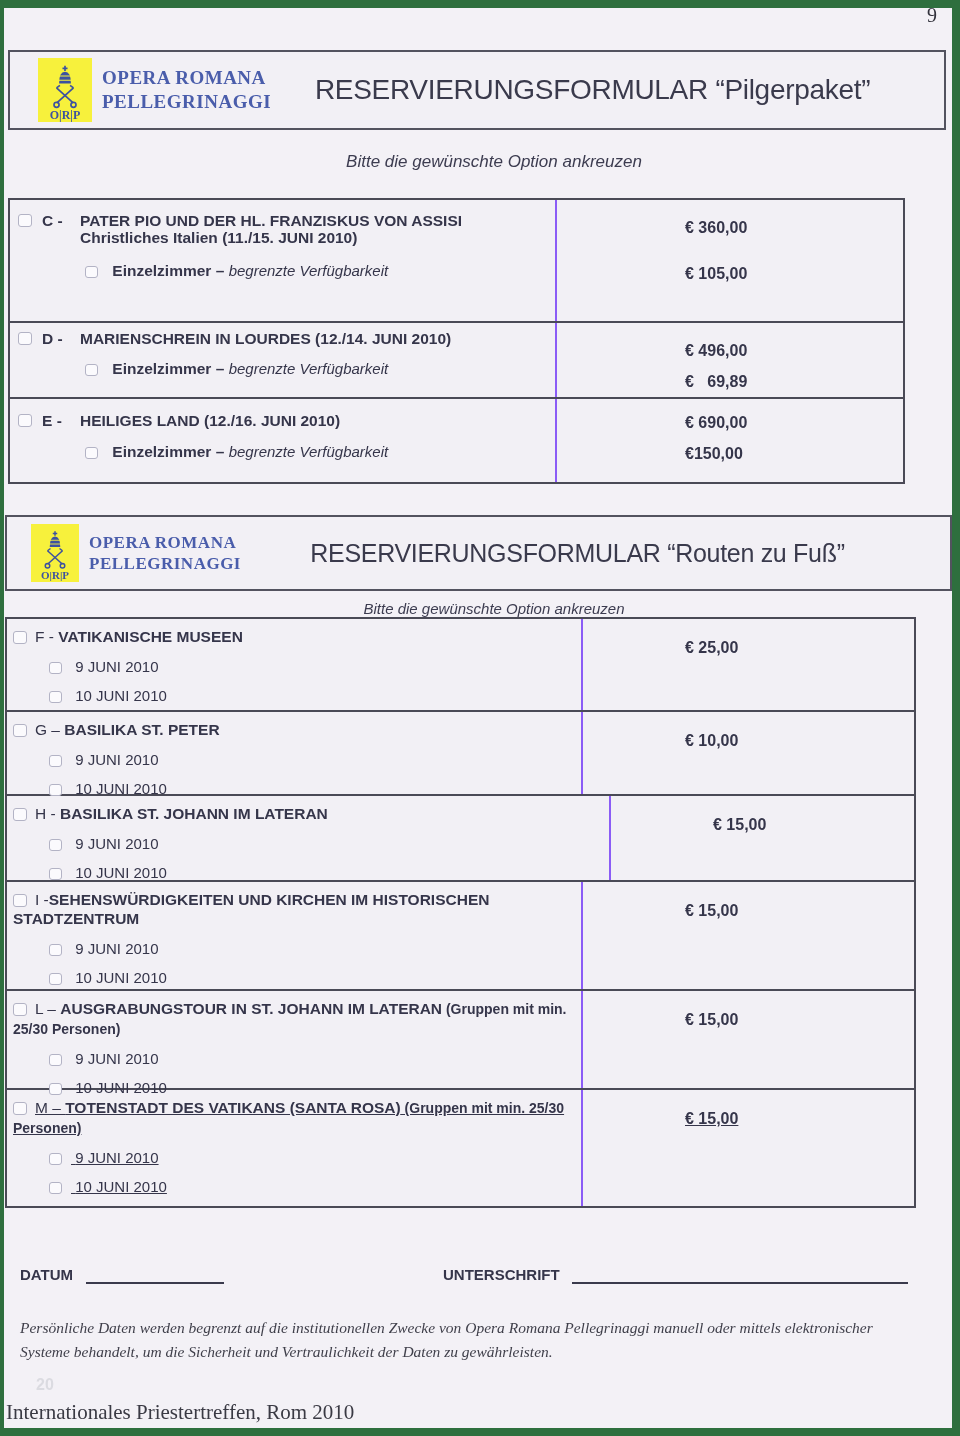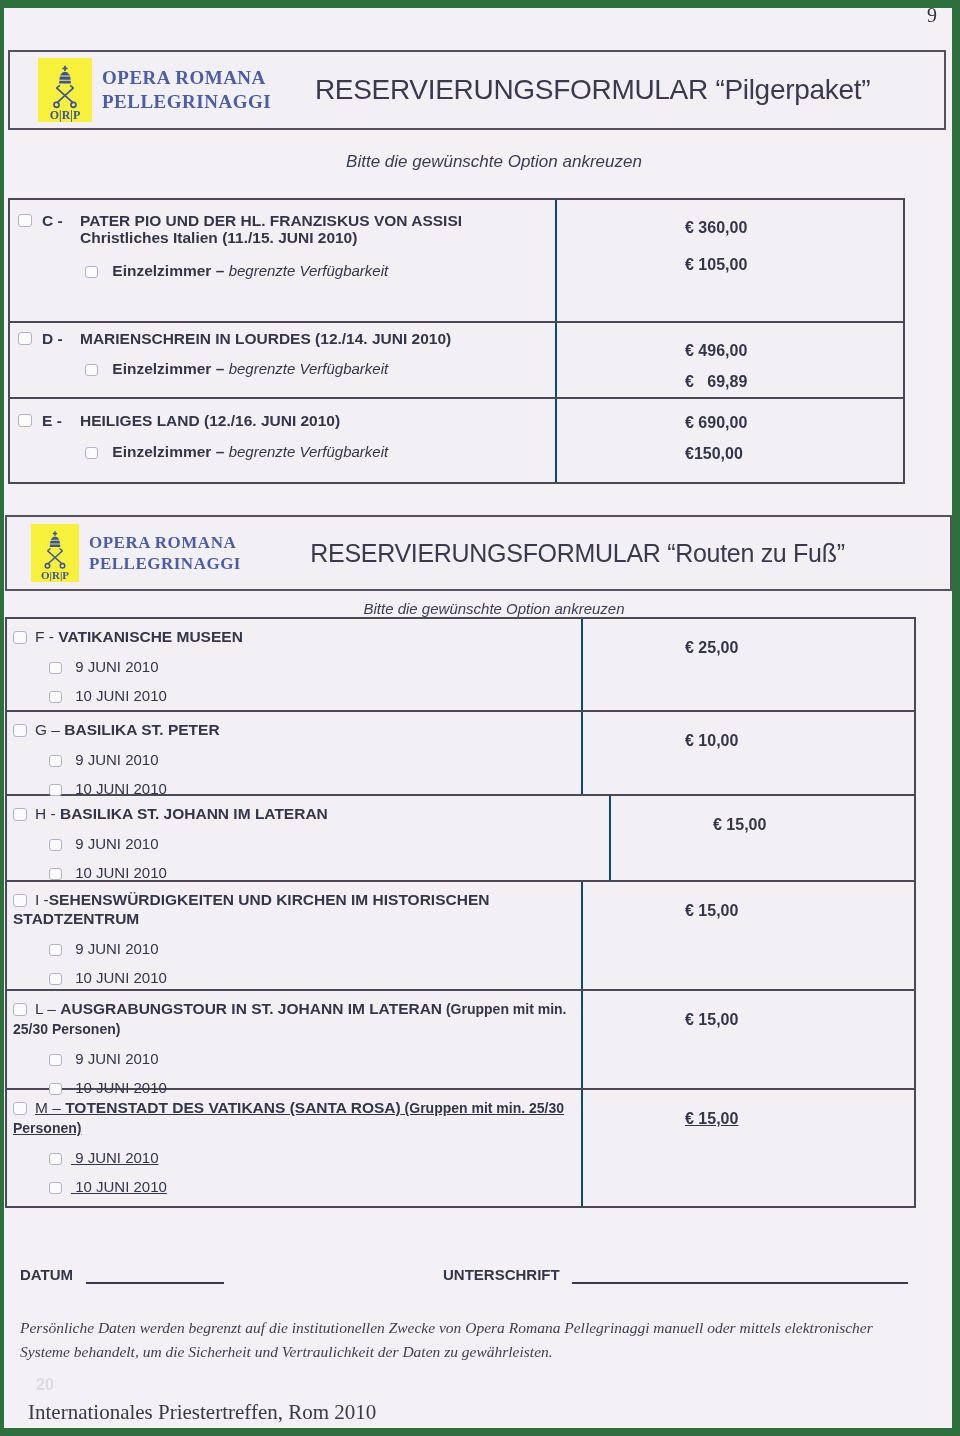--- a/index.html
+++ b/index.html
@@ -64,21 +64,21 @@
   }
   .instr1{margin-top:22px;font-size:17px;}
   .instr2{margin-top:9px;font-size:15px;margin-bottom:0;}
   
   .tbl{box-sizing:border-box;border:2px solid #4a4a56;background:#f2f0f5;}
   .tbl1{margin:26px 0 0 4px;width:897px;}
   .tbl2{margin:0 0 0 1px;width:911px;}
   .trow{display:flex;box-sizing:border-box;}
   .trow + .trow{border-top:2px solid #4a4a56;}
   .lcell{box-sizing:border-box;}
-  .rcell{box-sizing:border-box;border-left:2px solid #0c4a6e;flex:1;}
+  .rcell{box-sizing:border-box;border-left:2px solid #8b5cf6;flex:1;}
   .tbl1 .lcell{width:545px;}
   .tbl2 .lcell{width:574px;}
   .tbl1 .rcell{padding-left:128px;}
   .tbl2 .rcell{padding-left:102px;}
   .price{font-weight:bold;font-size:16px;white-space:pre;color:#35354a;}
   
   .r-c{height:121px;}  .r-d{height:76px;}  .r-e{height:85px;}
   .r-f{height:91px;}   .r-g{height:84px;}  .r-h{height:86px;gap:28px;}
   .r-i{height:109px;}  .r-l{height:99px;}  .r-m{height:118px;text-decoration:underline;}
   
@@ -100,21 +100,21 @@
   .rc .lcell{padding:12px 0 0 8px;}
   .rd .lcell{padding:7px 0 0 8px;}
   .re .lcell{padding:13px 0 0 8px;}
   .rc .t1-opt{margin-top:16px;}
   .rd .t1-opt{margin-top:13px;}
   .re .t1-opt{margin-top:14px;}
   .rc .rcell{padding-top:19px;}
   .rd .rcell{padding-top:19px;}
   .re .rcell{padding-top:15px;}
   .price2{display:block;}
-  .rc .price2{margin-top:19px;}
+  .rc .price2{margin-top:28px;}
   .rd .price2{margin-top:13px;}
   .re .price2{margin-top:13px;}
   
   .t2-row .lcell{padding:8px 10px 0 6px;}
   .t2-row .rcell{padding-top:20px;}
   .t2-main{font-size:15.5px;line-height:19px;}
   .t2-main .cb{margin-right:8px;}
   .t2-prefix{white-space:pre-wrap;font-weight:400;}
   .t2-title{font-weight:bold;}
   .t2-note{font-weight:bold;font-size:14px;}
@@ -132,21 +132,21 @@
   .privacy{
     margin:26px 44px 0 16px;
     font-family:"Liberation Serif","DejaVu Serif",serif;
     font-style:italic;font-size:15.5px;line-height:1.55;color:#3f3f4a;
   }
   .watermark{
     position:absolute;left:32px;top:1368px;
     font-size:16px;color:#dbdbe1;font-weight:bold;
   }
   .doc-footer{
-    position:absolute;left:24px;top:1392px;
+    position:absolute;left:2px;top:1392px;
     font-family:"Liberation Serif","DejaVu Serif",serif;
     font-size:21px;color:#3a3a44;
   }
 </style>
 </head>
 <body>
 
 <div class="page">
 
   <div class="page-number">9</div>

